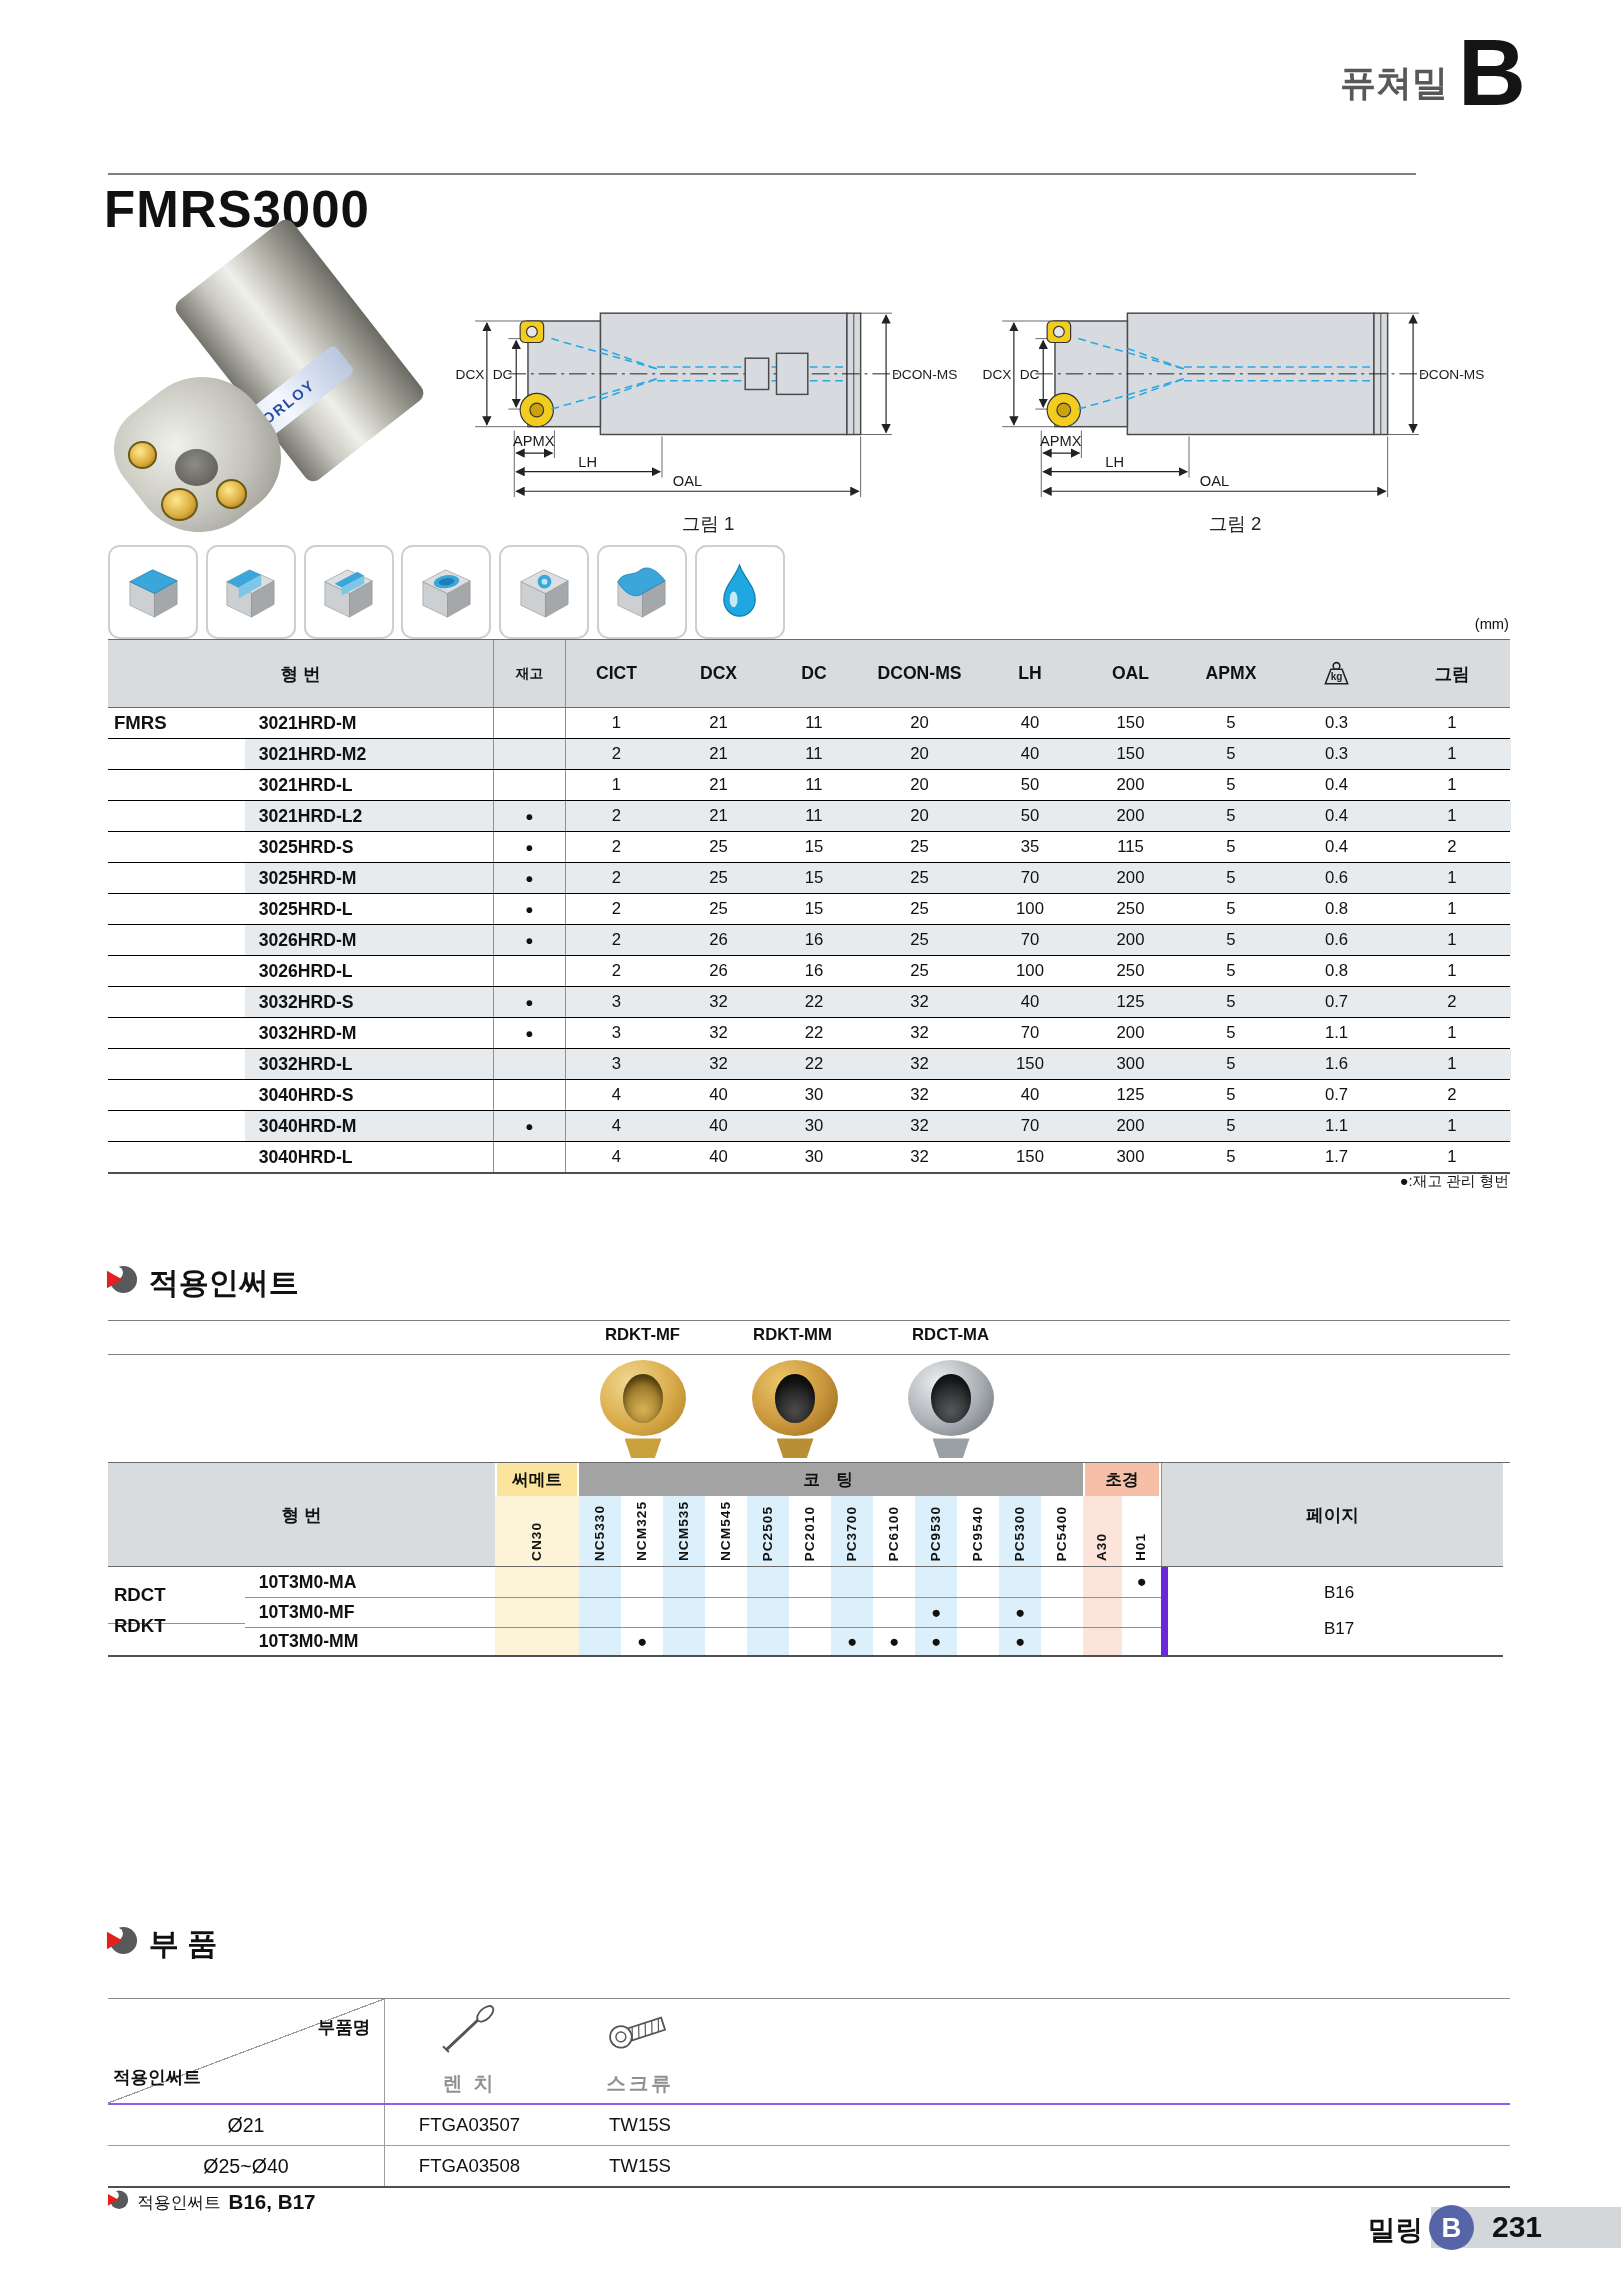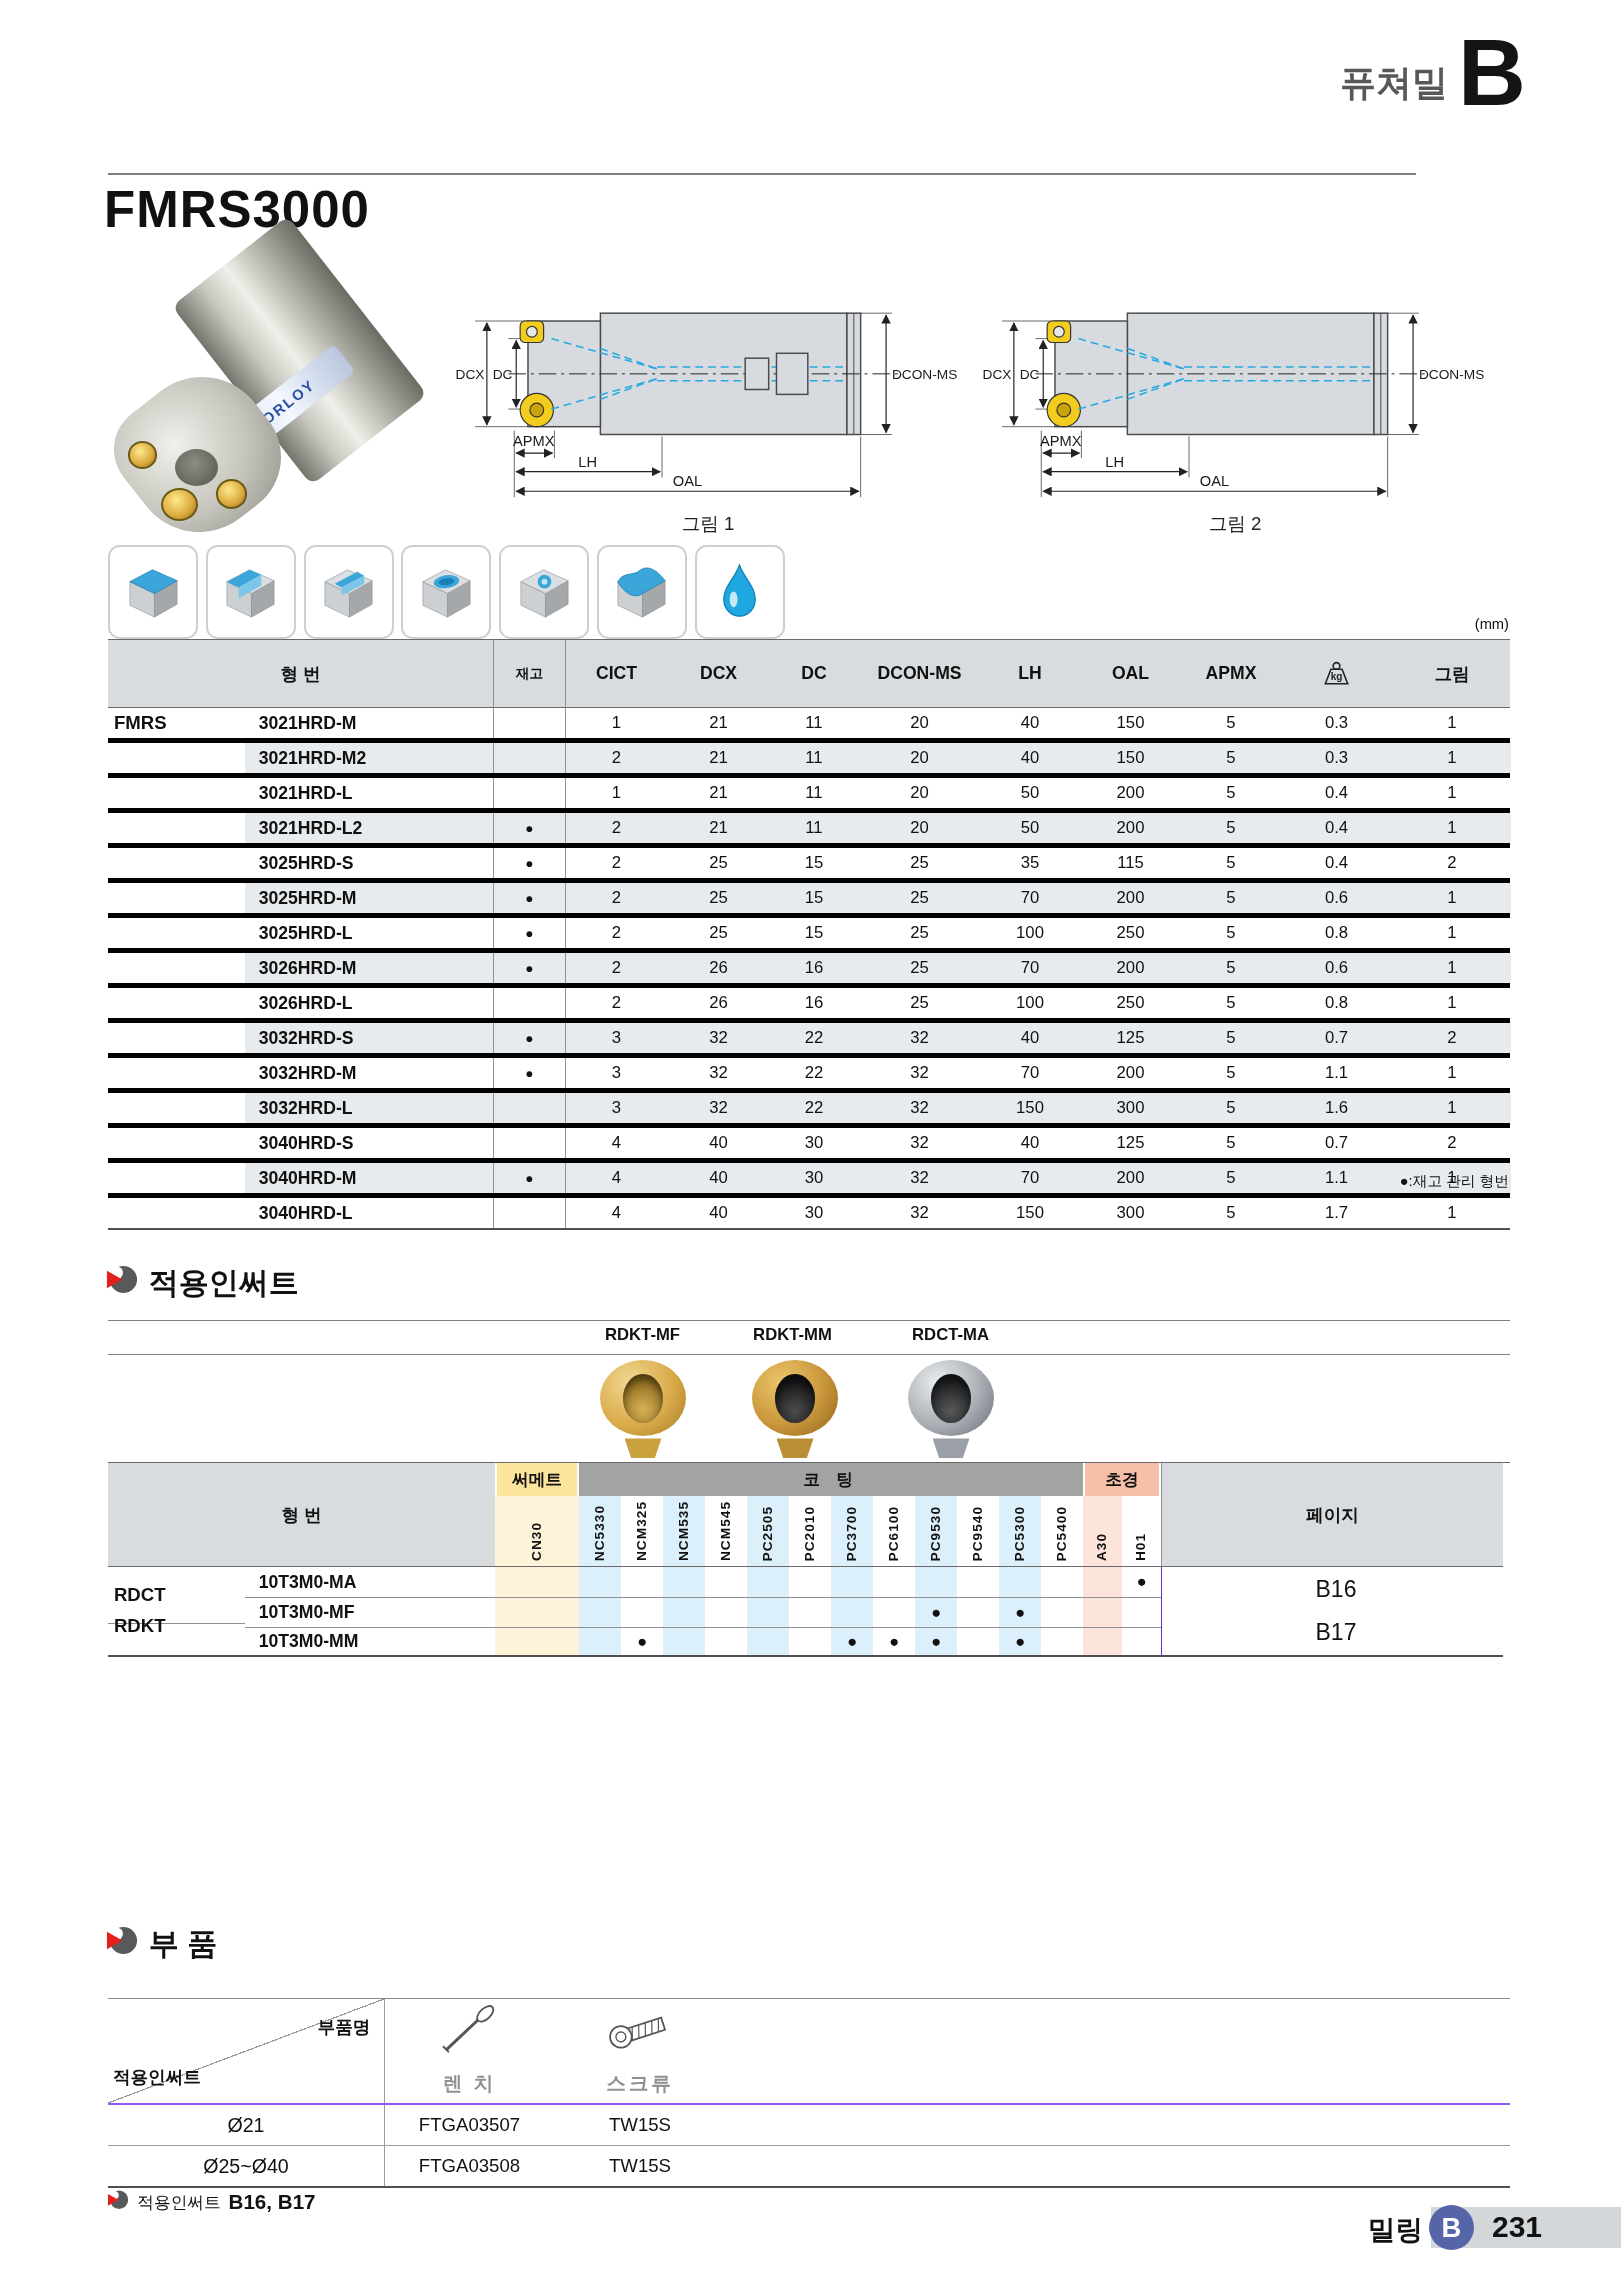--- a/index.html
+++ b/index.html
@@ -41,21 +41,21 @@
   .notes{position:absolute;left:776px;top:555px;font-size:18.6px;color:#1a1a1a;line-height:37px;}
 
   .unit{position:absolute;right:112px;top:616px;font-size:14.7px;}
 
   
   .mtable{position:absolute;left:108px;top:639px;width:1402px;
     --mcols:137px 248px 73px 101px 103px 88px 123px 98px 103px 98px 113px 118px;}
   .mhead{display:grid;grid-template-columns:var(--mcols);height:67px;background:#d8dcdf;
     border-top:1px solid #6a6a6a;border-bottom:1px solid #6a6a6a;font-weight:bold;font-size:17.6px;}
   .mhead>div{display:flex;align-items:center;justify-content:center;height:100%;}
-  .mrow{display:grid;grid-template-columns:var(--mcols);height:30px;border-bottom:5px solid #000000;font-size:16.7px;}
+  .mrow{display:grid;grid-template-columns:var(--mcols);height:30px;border-bottom:1px solid #000000;font-size:16.7px;}
   .mrow:last-child{border-bottom:2px solid #4f4f4f;}
   .mrow .c{display:flex;align-items:center;justify-content:center;height:100%;}
   .c-model{justify-content:flex-start!important;padding-left:13.7px;font-weight:bold;font-size:17.6px;}
   .c-prefix{justify-content:flex-start!important;padding-left:5.9px;font-weight:bold;font-size:18.6px;}
   .c-stock{border-left:1px solid #8e9094;border-right:1px solid #8e9094;font-size:13.7px;}
   .striped .c:not(.c-prefix){background:#e8ebed;}
   .stock-note{position:absolute;right:112px;top:1172px;font-size:14.7px;}
 
   
   .sec-title{position:absolute;display:flex;align-items:center;gap:9.8px;font-size:30px;font-weight:bold;}
@@ -91,21 +91,21 @@
   .g-coat-h{background:#a3a3a3;font-weight:bold;font-size:16.7px;letter-spacing:5.9px;}
   .g-carb-h{background:#f6bfa8;font-weight:bold;font-size:16.7px;border-left:2.9px solid #fff;border-right:2.9px solid #fff;}
   .g-lab{align-items:flex-end;justify-content:center;padding-bottom:4.9px;font-weight:bold;font-size:13.7px;border-bottom:1px solid #6a6a6a;}
   .vtext{writing-mode:vertical-rl;transform:rotate(180deg);letter-spacing:1px;line-height:1.05;}
   .t-cermet{background:#fdf3d8;} .t-blue{background:#dcf0fb;} .t-white{background:#fff;} .t-carb{background:#fce4da;}
   .g-prefix{justify-content:flex-start;padding-left:5.9px;font-weight:bold;font-size:18.6px;margin-top:26px;}
   .g-model{justify-content:flex-start;padding-left:13.7px;font-weight:bold;font-size:17.6px;}
   .g-dot{font-size:16.7px;}
   .b-top{border-top:1px solid #8e9094;}
   .b-bot{border-bottom:2px solid #4f4f4f;}
-  .g-page-body{flex-direction:column;justify-content:center;gap:15.7px;font-size:23px;border-left:1px solid #6d28d9;padding-left:7px;}
+  .g-page-body{flex-direction:column;justify-content:center;gap:15.7px;font-size:17px;border-left:7px solid #6d28d9;padding-left:7px;}
 
   
   .parts{position:absolute;left:108px;top:1998px;width:1402px;border-top:1px solid #8a8a8a;}
   .p-head{display:grid;grid-template-columns:277px 169px 172px 784px;height:104px;border-bottom:2px solid #8b5cf6;}
   .p-corner{position:relative;border-right:1px solid #9a9da0;
     background:linear-gradient(to bottom right,transparent 49.7%,#9a9a9a 49.7%,#9a9a9a 50.3%,transparent 50.3%);}
   .p-corner .tr{position:absolute;right:13.7px;top:15.7px;font-weight:bold;font-size:17.6px;}
   .p-corner .bl{position:absolute;left:4.9px;bottom:13.7px;font-weight:bold;font-size:17.6px;}
   .p-col{display:flex;flex-direction:column;align-items:center;justify-content:flex-end;padding-bottom:5.9px;gap:7.8px;}
   .p-lab{color:#8f9194;font-weight:bold;font-size:19.6px;letter-spacing:2.9px;}

